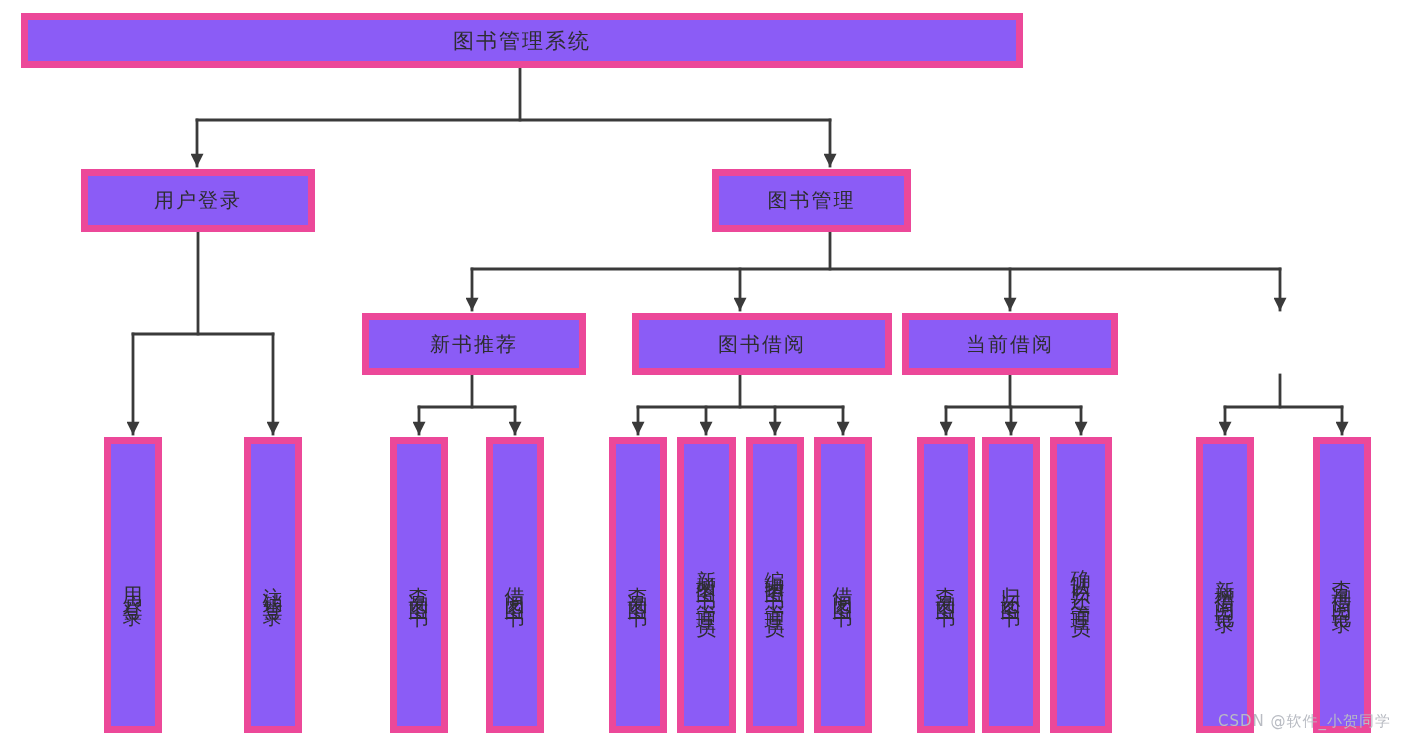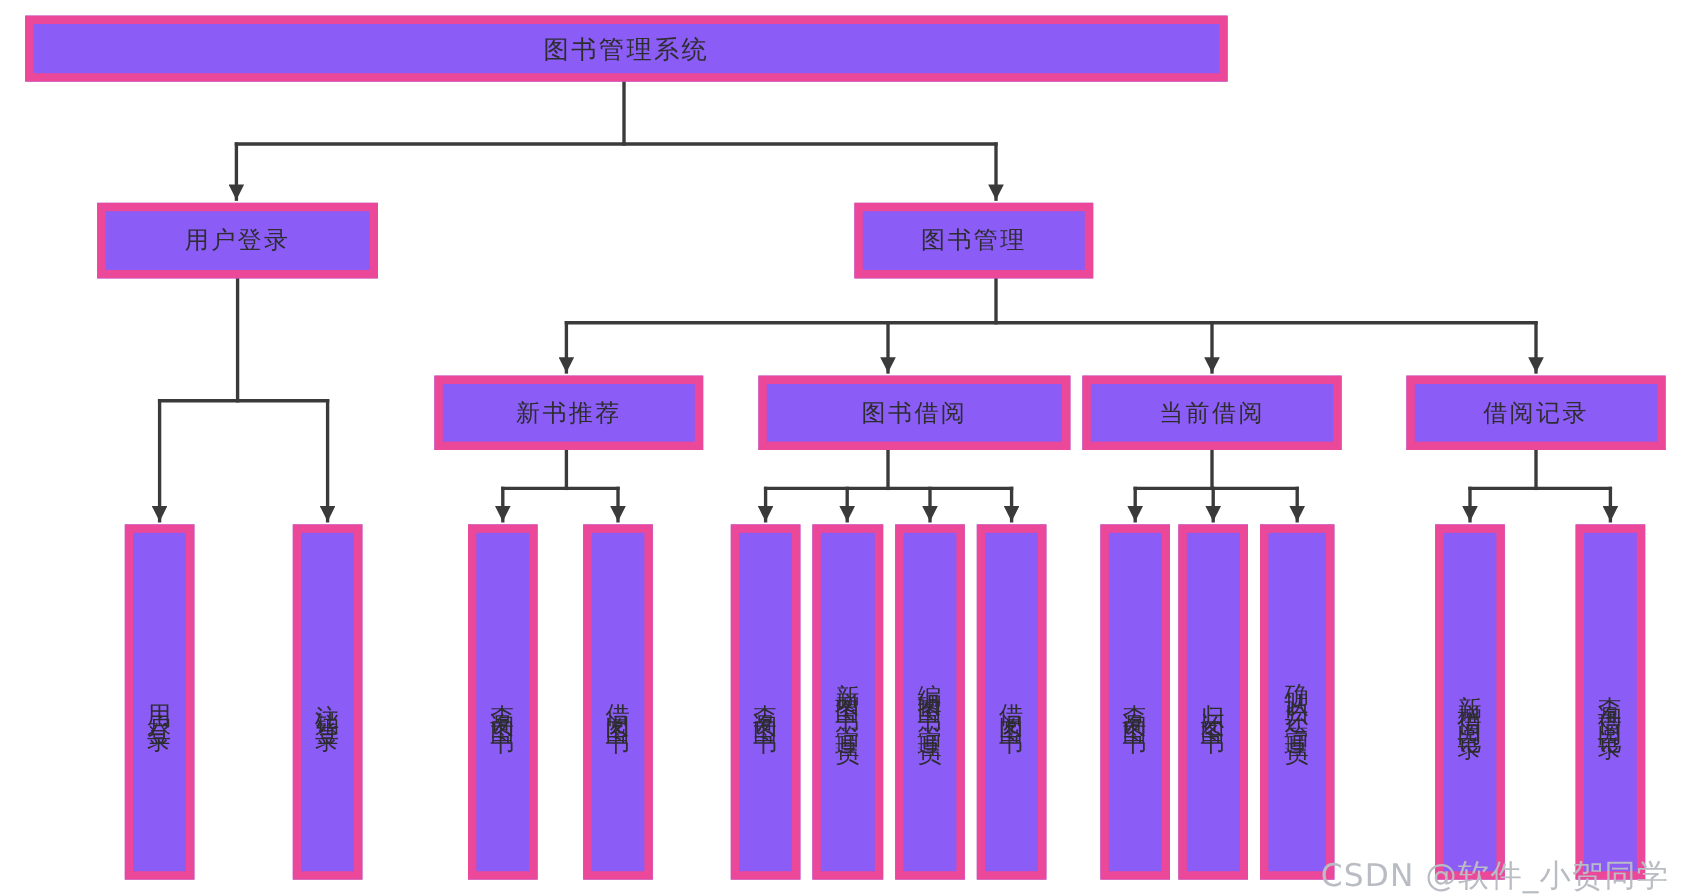--- a/index.html
+++ b/index.html
@@ -63,21 +63,21 @@
   .n-leaf-8  { left: 814px; }
   .n-leaf-9  { left: 917px; }
   .n-leaf-10 { left: 982px; }
   .n-leaf-11 { left: 1050px; width: 62px; }
   .n-leaf-12 { left: 1196px; }
   .n-leaf-13 { left: 1313px; }
   #watermark {
     position: absolute;
     right: 14px;
     top: 712px;
-    font-size: 26px;
+    font-size: 15px;
     color: #b9bcc3;
     letter-spacing: 1px;
     white-space: nowrap;
     z-index: 5;
   }
 </style>
 </head>
 <body>
 
 <div id="canvas">
@@ -145,23 +145,20 @@
 
   <div class="box hbox n-l3-0">
     <span class="label">新书推荐</span>
   </div>
   <div class="box hbox n-l3-1">
     <span class="label">图书借阅</span>
   </div>
   <div class="box hbox n-l3-2">
     <span class="label">当前借阅</span>
   </div>
-  <div class="box hbox n-l3-3">
-    <span class="label">借阅记录</span>
-  </div>
 
   <div class="box vbox leaf n-leaf-1">
     <span class="label">用户登录</span>
   </div>
   <div class="box vbox leaf n-leaf-2">
     <span class="label">注销登录</span>
   </div>
   <div class="box vbox leaf n-leaf-3">
     <span class="label">查询图书</span>
   </div>

